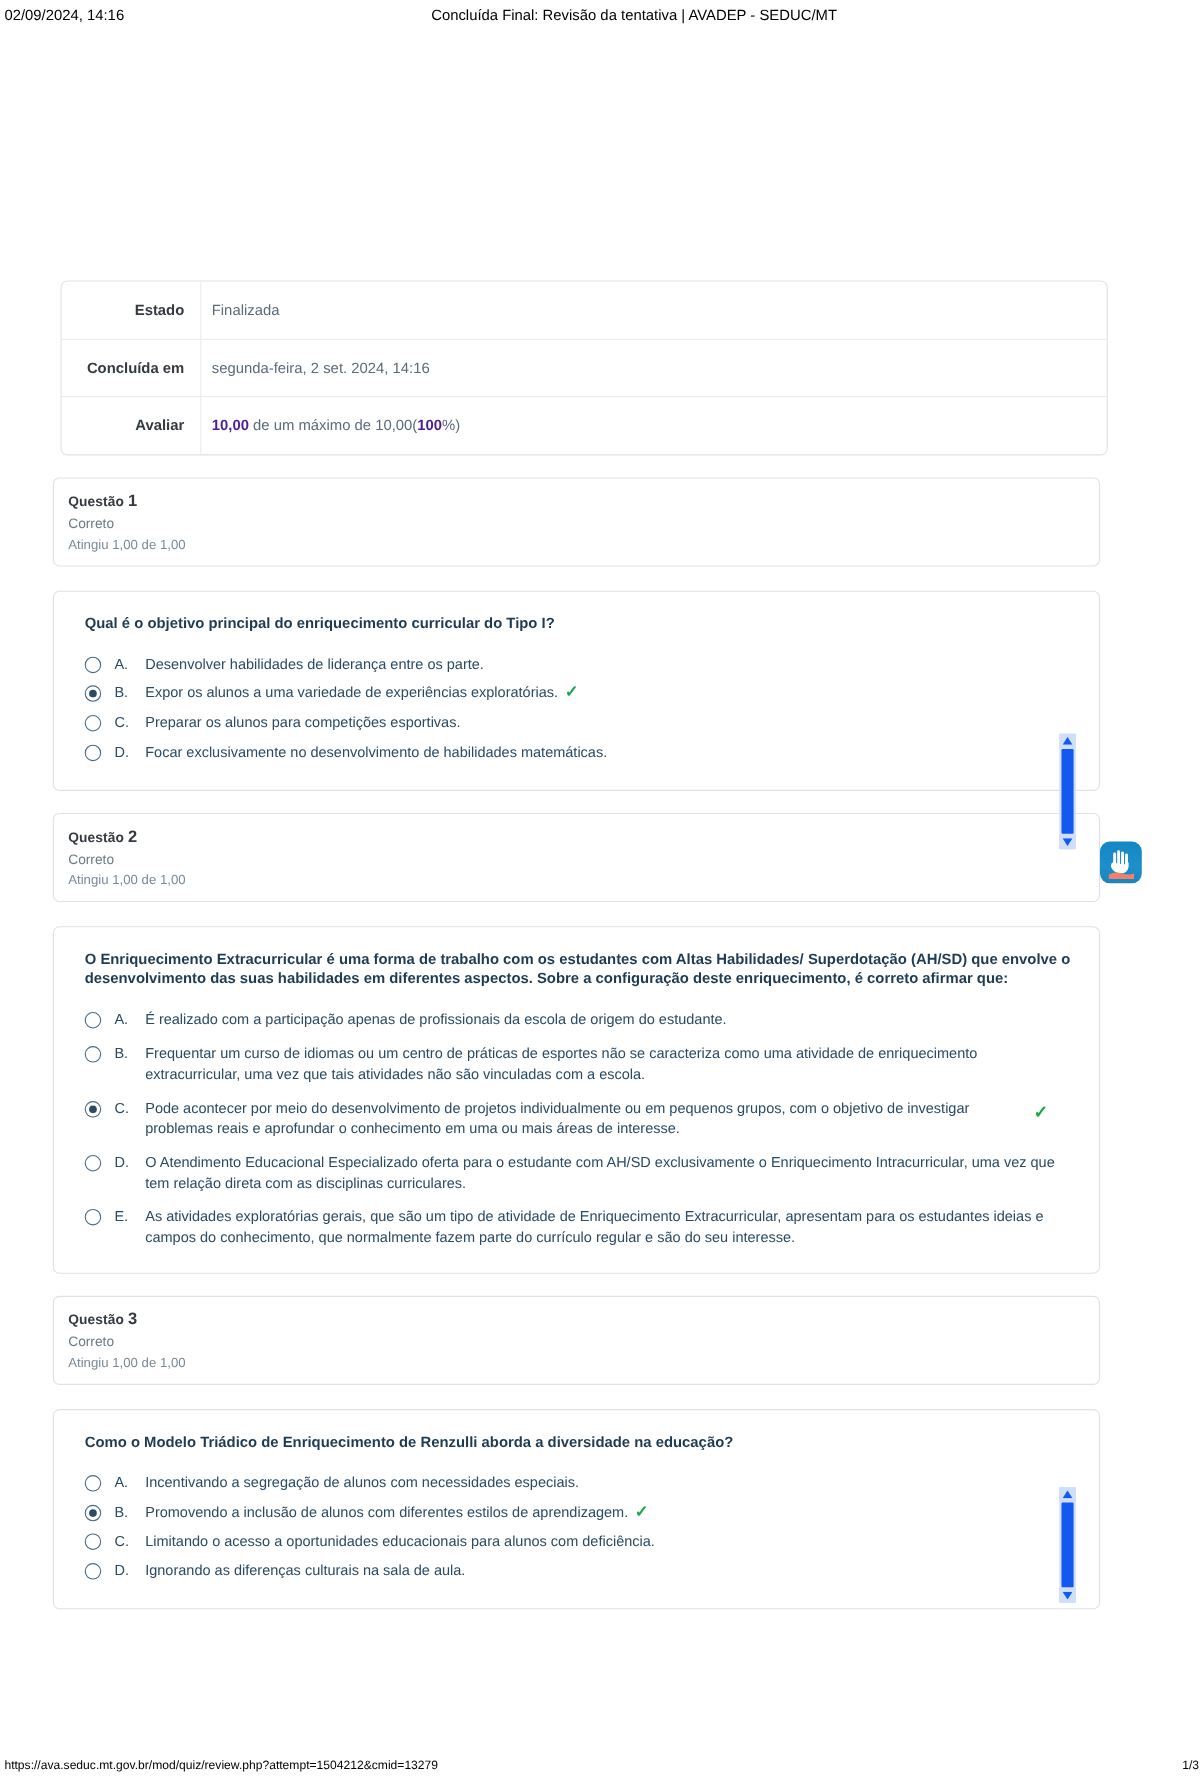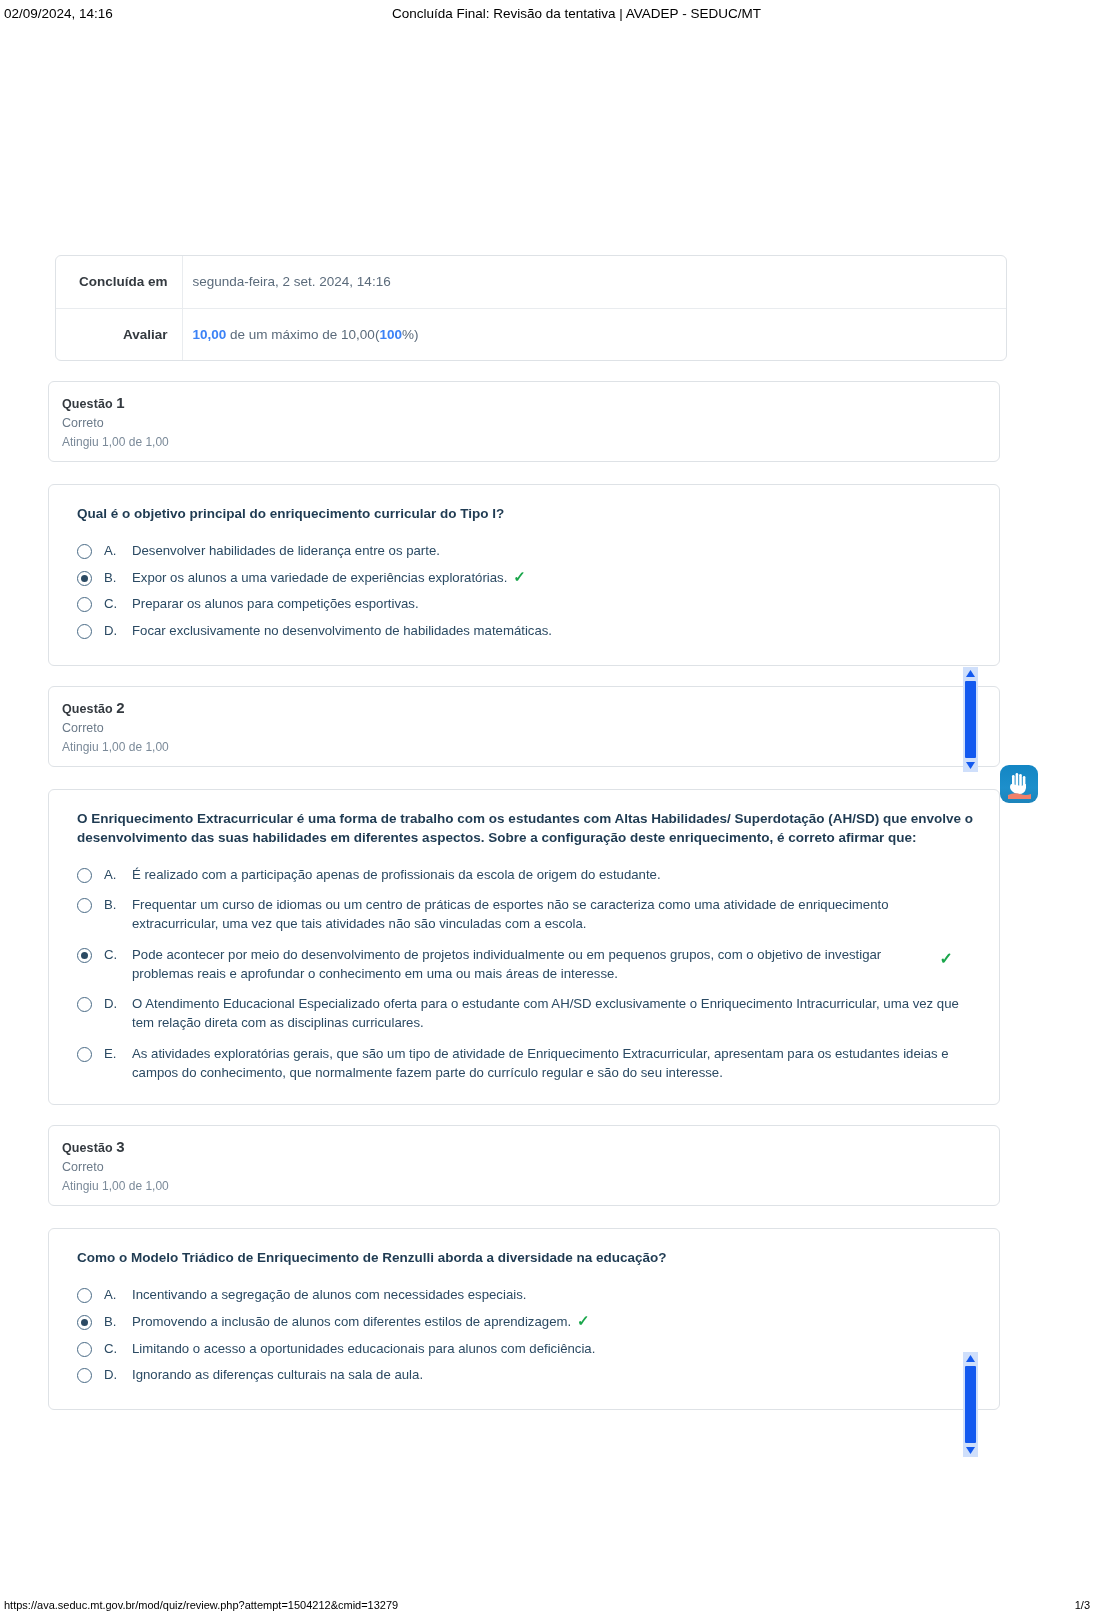--- a/index.html
+++ b/index.html
@@ -83,21 +83,21 @@
     padding: 16px 14px 16px 8px;
     vertical-align: middle;
     border-right: 1px solid #e9ecef;
     line-height: 1.45;
   }
   table.summary td {
     padding: 16px 10px;
     color: #5b6b7b;
     vertical-align: middle;
   }
-  table.summary td .strong { font-weight: bold; color: #3b82f6; }
+  table.summary td .strong { font-weight: bold; color: #4c1d95; }
 
   
   .qinfo {
     border: 1px solid #dee2e6;
     border-radius: 6px;
     background: #fff;
     padding: 12px 14px 12px 13px;
     margin-top: 20px;
     width: 952px;
     margin-left: 0px;
@@ -240,20 +240,24 @@
   <span class="ph-date">02/09/2024, 14:16</span>
   <span class="ph-title">Concluída Final: Revisão da tentativa | AVADEP - SEDUC/MT</span>
 </div>
 
 <div class="page">
 
   <div class="summary-card">
     <table class="summary">
       <tbody>
         <tr>
+          <th>Estado</th>
+          <td>Finalizada</td>
+        </tr>
+        <tr>
           <th>Concluída em</th>
           <td>segunda-feira, 2 set. 2024, 14:16</td>
         </tr>
         <tr>
           <th>Avaliar</th>
           <td><span class="strong">10,00</span><span> de um máximo de 10,00(</span><span class="strong">100</span><span>%)</span></td>
         </tr>
       </tbody>
     </table>
   </div>

